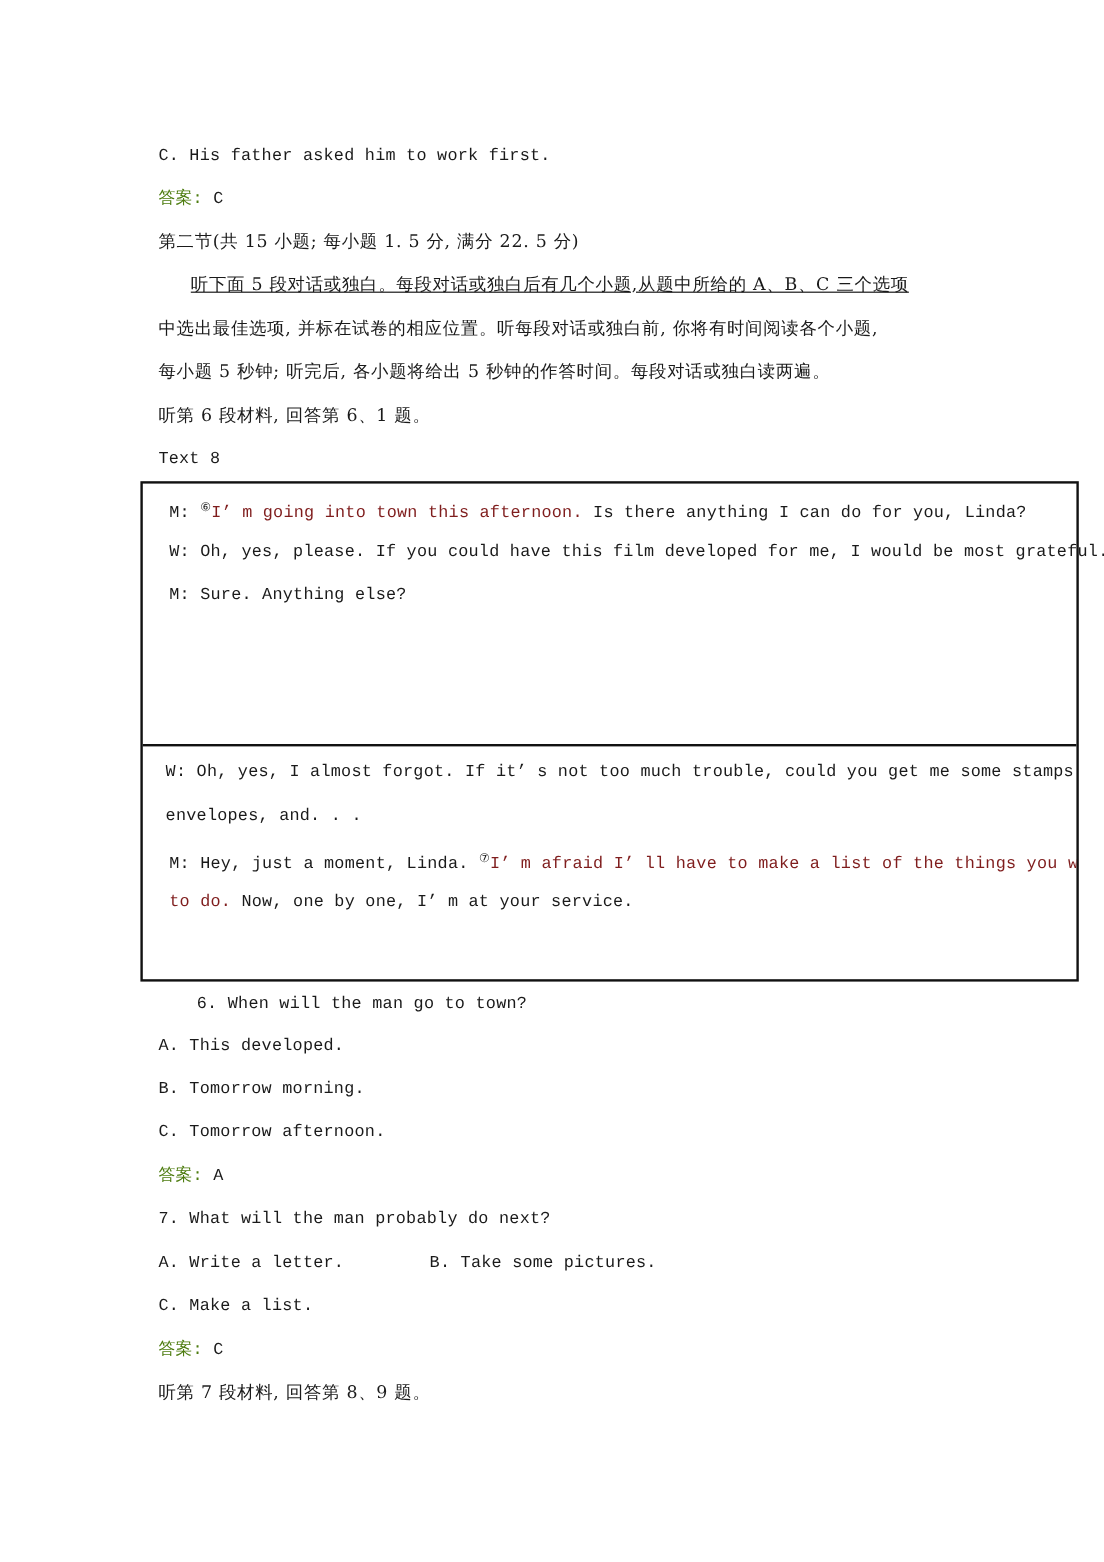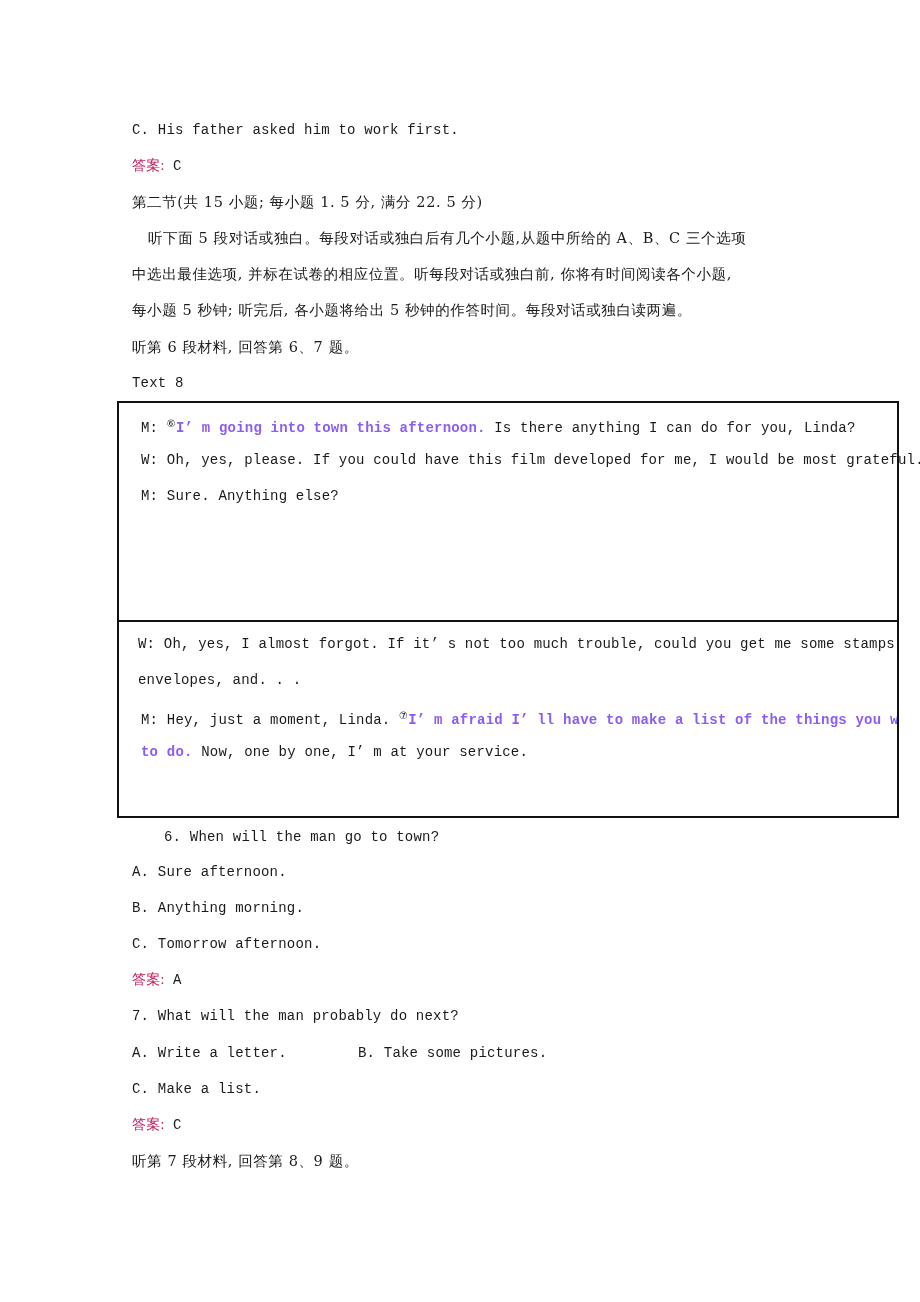--- a/index.html
+++ b/index.html
@@ -22,25 +22,26 @@
       white-space: nowrap;
       line-height: 18px;
       letter-spacing: 0.2px;
     }
     .cn {
       font-family: "DejaVu Serif", "Liberation Serif", serif;
       font-size: 14.5px;
       letter-spacing: 0.6px;
     }
     .answer-label {
-      color: #be185d;
-      font-family: Liberation Serif, serif;
+      color: #4d7c0f;
+      font-family: Liberation Mono, monospace;
     }
     .indent {
-      left: 148px;
+      left: 159px;
+      text-decoration: underline;
     }
     .box {
       position: absolute;
       left: 117px;
       top: 401px;
       width: 778px;
       height: 413px;
       border: 2px solid #111;
       box-sizing: content-box;
     }
@@ -53,22 +54,22 @@
       border-top: 2px solid #111;
     }
     .box .bl {
       position: absolute;
       white-space: nowrap;
       line-height: 18px;
       letter-spacing: 0.2px;
       overflow: hidden;
     }
     .bold {
-      font-weight: bold;
-      color: #8b5cf6;
+      font-weight: normal;
+      color: #7f1d1d;
     }
     .circ {
       font-size: 10px;
       vertical-align: 5px;
       font-family: "DejaVu Sans", sans-serif;
     }
     .clip {
       width: 760px;
       overflow: hidden;
     }
@@ -84,21 +85,21 @@
     <span class="answer-label">答案:</span>
     <span>C</span>
   </div>
 
   <div class="line cn" style="top:193px;">第二节(共 15 小题; 每小题 1. 5 分, 满分 22. 5 分)</div>
 
   <div class="line cn indent" style="top:229px;">听下面 5 段对话或独白。每段对话或独白后有几个小题,从题中所给的 A、B、C 三个选项</div>
   <div class="line cn" style="top:265px;">中选出最佳选项, 并标在试卷的相应位置。听每段对话或独白前, 你将有时间阅读各个小题,</div>
   <div class="line cn" style="top:301px;">每小题 5 秒钟; 听完后, 各小题将给出 5 秒钟的作答时间。每段对话或独白读两遍。</div>
 
-  <div class="line cn" style="top:338px;">听第 6 段材料, 回答第 6、7 题。</div>
+  <div class="line cn" style="top:338px;">听第 6 段材料, 回答第 6、1 题。</div>
 
   <div class="line" style="top:374px;">Text 8</div>
 
   <div class="box">
     <div class="bl" style="left:22px; top:12px;">
       <span>M:</span>
       <span class="circ">⑥</span><span class="bold">I’ m going into town this afternoon.</span><span> Is there anything I can do for you, Linda?</span>
     </div>
     <div class="bl" style="left:22px; top:48px;">
       <span>W:</span>
@@ -121,22 +122,22 @@
     <div class="bl clip" style="left:22px; top:304px; width:756px;">
       <span>M:</span>
       <span>Hey, just a moment, Linda. </span><span class="circ">⑦</span><span class="bold">I’ m afraid I’ ll have to make a list of the things you want me</span>
     </div>
     <div class="bl" style="left:22px; top:340px;">
       <span class="bold">to do.</span><span> Now, one by one, I’ m at your service.</span>
     </div>
   </div>
 
   <div class="line" style="top:828px;margin-left:32px;">6. When will the man go to town?</div>
-  <div class="line" style="top:863px;">A. Sure afternoon.</div>
-  <div class="line" style="top:899px;">B. Anything morning.</div>
+  <div class="line" style="top:863px;">A. This developed.</div>
+  <div class="line" style="top:899px;">B. Tomorrow morning.</div>
   <div class="line" style="top:935px;">C. Tomorrow afternoon.</div>
   <div class="line" style="top:971px;">
     <span class="answer-label">答案:</span>
     <span>A</span>
   </div>
 
   <div class="line" style="top:1007px;">7. What will the man probably do next?</div>
   <div class="line" style="top:1044px;">A. Write a letter.</div>
   <div class="line" style="top:1044px; left:358px;">B. Take some pictures.</div>
   <div class="line" style="top:1080px;text-align:right;">C. Make a list.</div>

